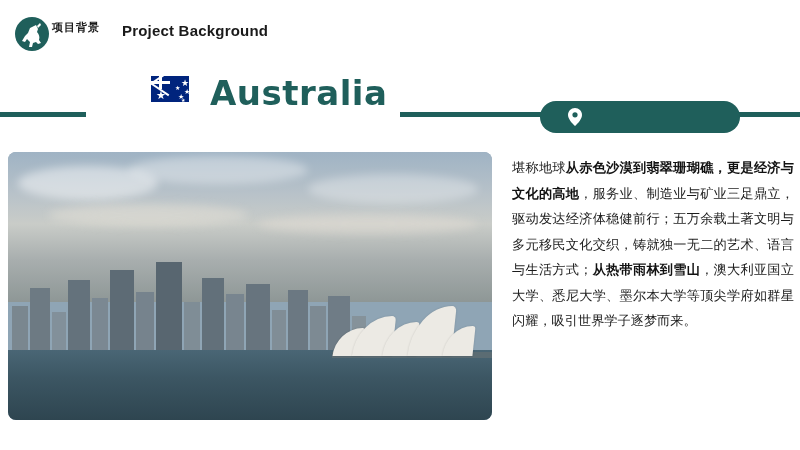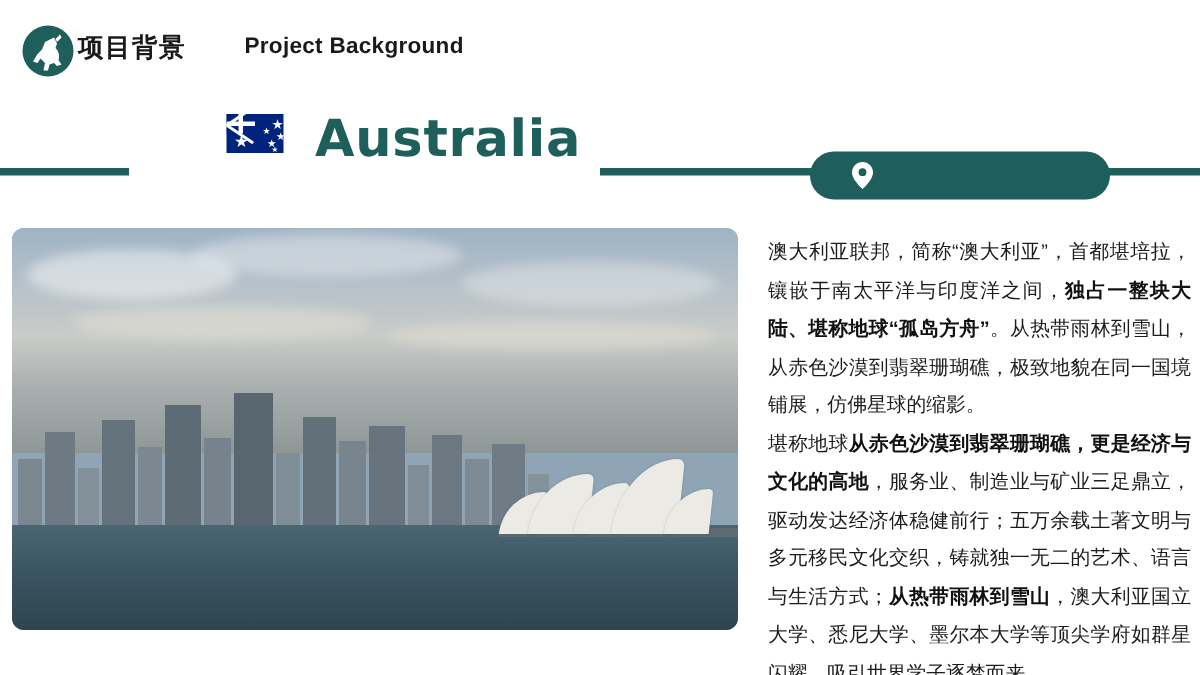--- a/index.html
+++ b/index.html
@@ -27,34 +27,33 @@
     position: absolute;
     left: 14px;
     top: 0px;
     width: 36px;
     height: 36px;
   }
   .header-title-cn {
     position: absolute;
     left: 52px;
     top: 4px;
-    font-size: 17px;
+    font-size: 11px;
     font-weight: bold;
     color: #1a1a1a;
     letter-spacing: 1px;
   }
   .header-title-en {
     position: absolute;
     left: 122px;
     top: 6px;
     font-size: 15px;
     font-weight: bold;
     color: #1a1a1a;
     letter-spacing: 0.2px;
-    margin-left: 41px;
   }
 
   
   .rule-left {
     position: absolute;
     left: 0;
     top: 112px;
     width: 86px;
     height: 5px;
     background: #1f5f5b;
@@ -319,15 +318,14 @@
   <div class="opera">
     <div class="sail" style="left:4px;  width:30px; height:28px;"></div>
     <div class="sail" style="left:24px; width:40px; height:40px;"></div>
     <div class="sail" style="left:54px; width:34px; height:34px;"></div>
     <div class="sail" style="left:80px; width:44px; height:50px;"></div>
     <div class="sail" style="left:114px;width:30px; height:30px;"></div>
   </div>
 </div>
 
 <div class="text-col">
-  <p id="para1"><span>澳大利亚联邦，简称“澳大利亚”，首都堪培拉，镶嵌于南太平洋与印度洋之间，</span><b>独占一整块大陆、堪称地球“孤岛方舟”</b><span>。从热带雨林到雪山，从赤色沙漠到翡翠珊瑚礁，极致地貌在同一国境铺展，仿佛星球的缩影。</span></p>
   <p id="para2"><span>堪称地球</span><b>从赤色沙漠到翡翠珊瑚礁，更是经济与文化的高地</b><span>，服务业、制造业与矿业三足鼎立，驱动发达经济体稳健前行；五万余载土著文明与多元移民文化交织，铸就独一无二的艺术、语言与生活方式；</span><b>从热带雨林到雪山</b><span>，澳大利亚国立大学、悉尼大学、墨尔本大学等顶尖学府如群星闪耀，吸引世界学子逐梦而来。</span></p>
 </div>
 
 </body></html>

